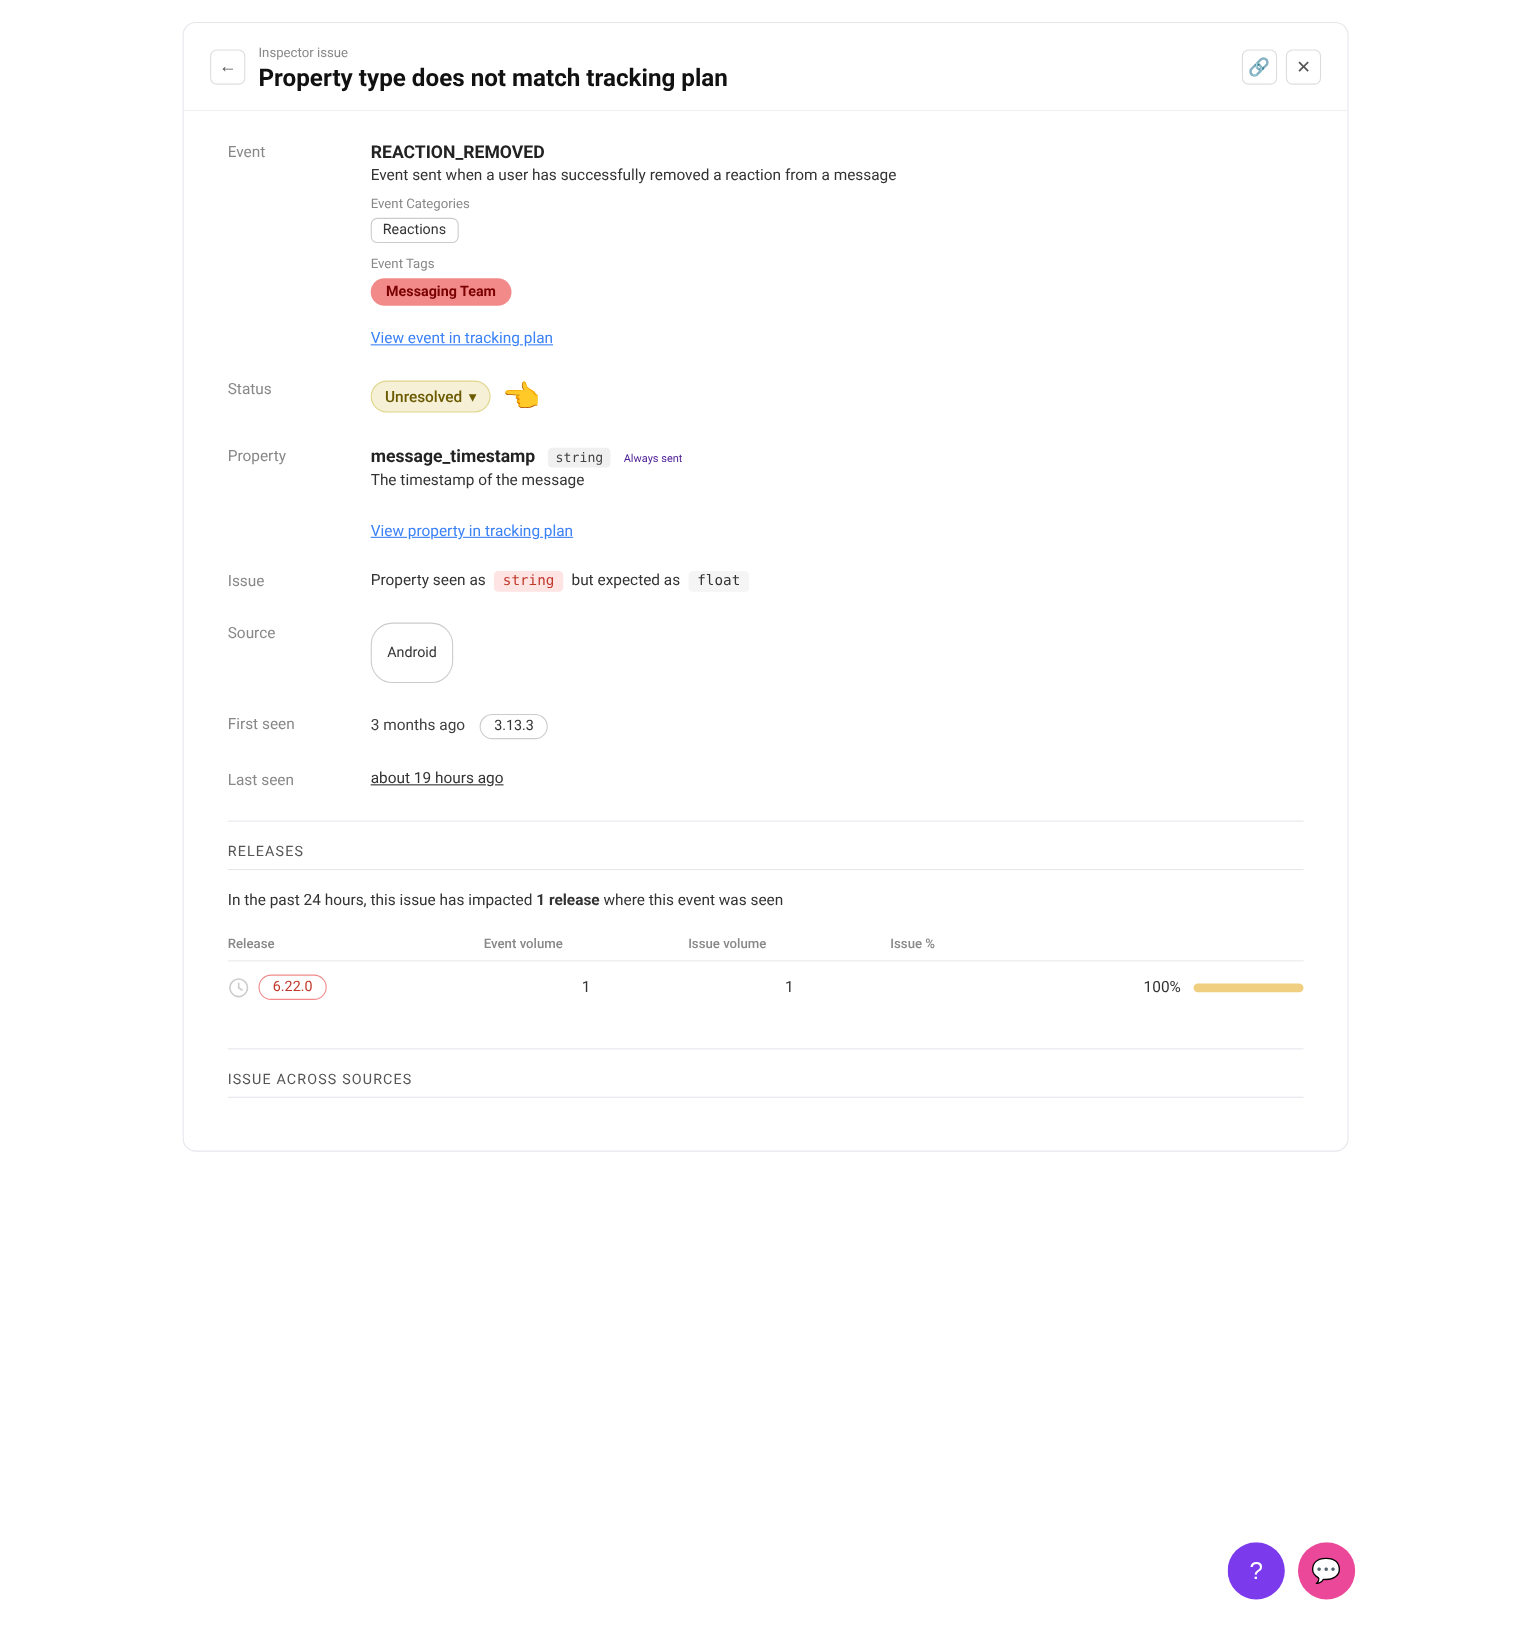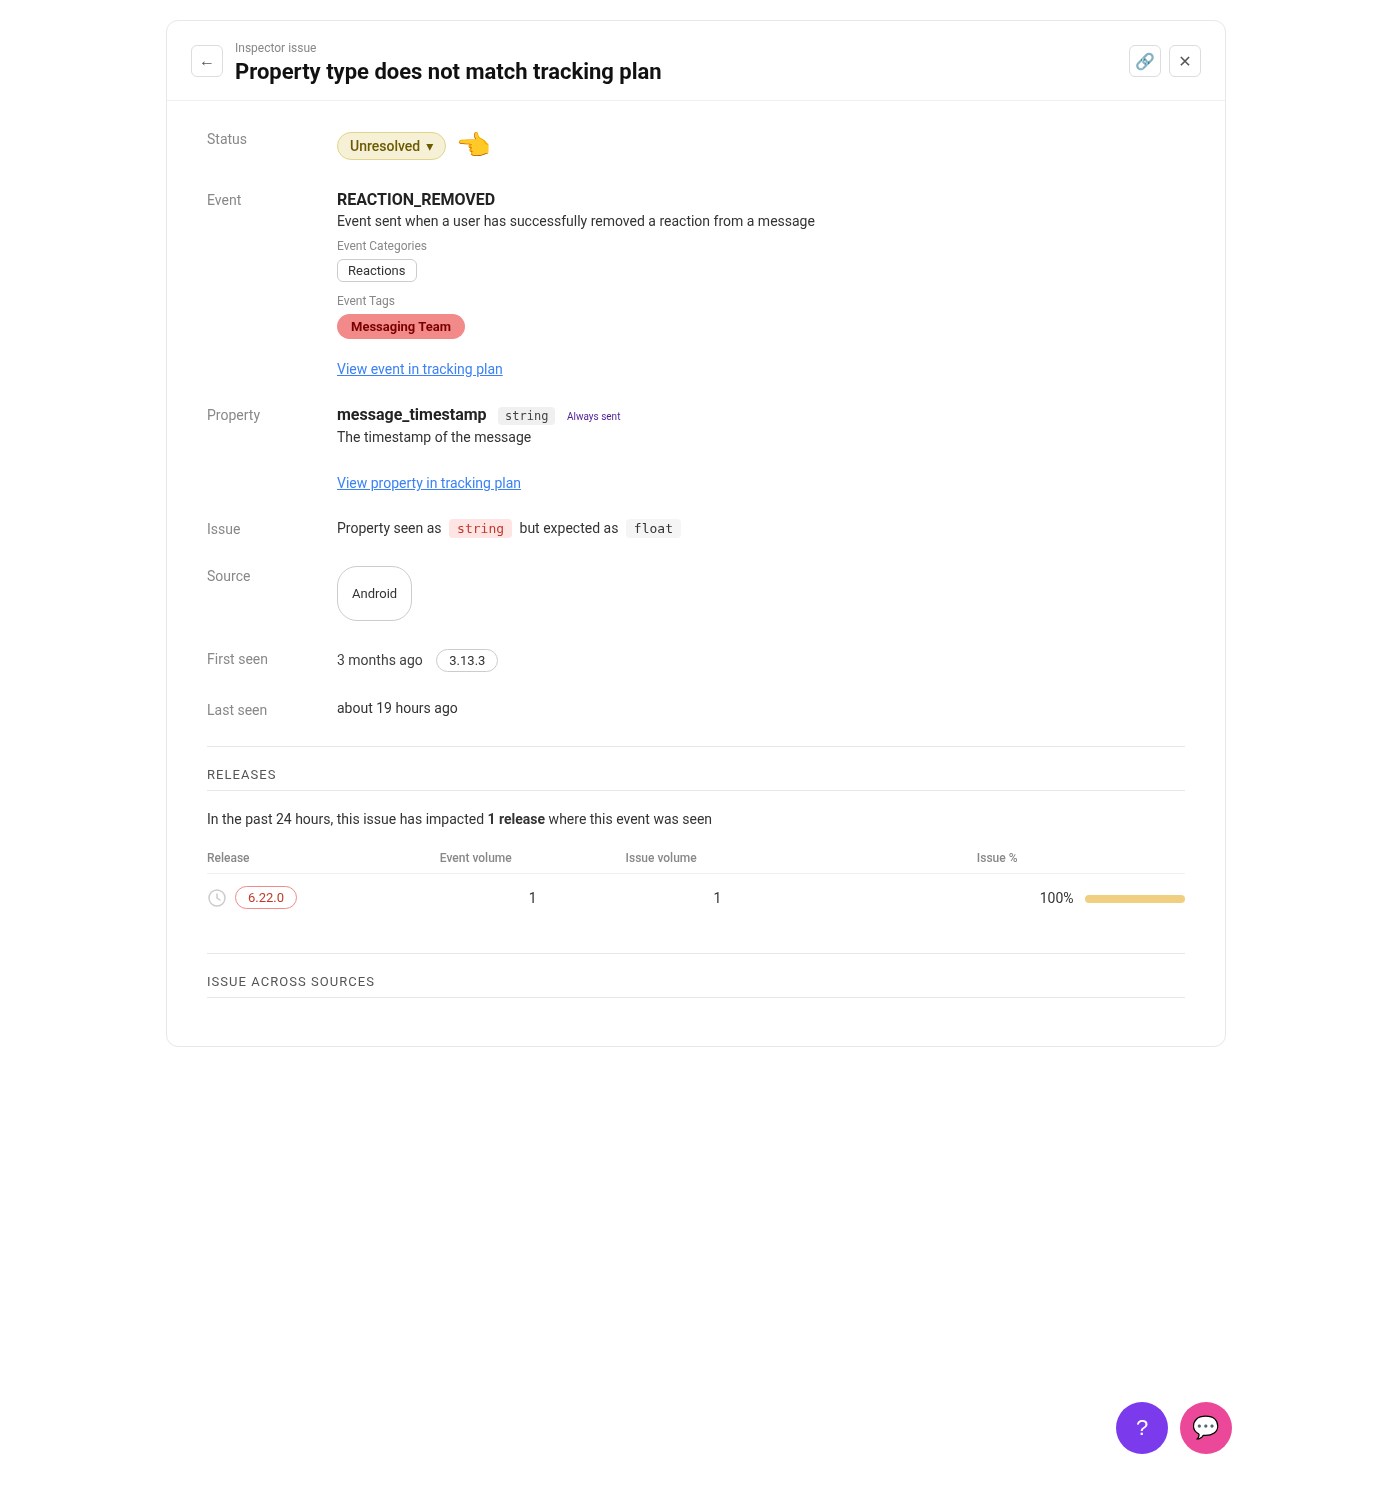--- a/index.html
+++ b/index.html
@@ -224,20 +224,21 @@
       border: 1px solid #ccc;
       border-radius: 20px;
       padding: 3px 12px;
       font-size: 13px;
       color: #333;
       margin-left: 10px;
     }
     .last-seen-text {
       font-size: 14px;
       color: #333;
+      text-decoration: underline;
     }
     .divider {
       border: none;
       border-top: 1px solid #e5e7eb;
       margin: 8px 0 20px 0;
     }
     .section-title {
       font-size: 13px;
       font-weight: 400;
       color: #555;
@@ -258,21 +259,21 @@
     }
     .releases-table th {
       font-size: 12px;
       color: #888;
       font-weight: 500;
       padding: 8px 0;
       text-align: left;
       border-bottom: 1px solid #f0f0f0;
     }
     .releases-table th.right {
-      text-align: center;
+      text-align: left;
     }
     .releases-table td {
       padding: 12px 0;
       font-size: 14px;
       color: #333;
       vertical-align: middle;
     }
     .releases-table td.center {
       text-align: center;
     }
@@ -355,46 +356,46 @@
         <div class="panel-title">Property type does not match tracking plan</div>
       </div>
     </div>
     <div class="panel-header-right">
       <button class="icon-btn">🔗</button>
       <button class="icon-btn">✕</button>
     </div>
   </div>
 
   <div class="panel-body">
-
-    <div class="field-row">
-      <div class="field-label">Status</div>
-      <div class="field-value status-row">
-        <div class="status-badge">
-          <span>Unresolved</span>
-          <span>▾</span>
-        </div>
-        <span style="font-size:28px;">👈</span>
-      </div>
-    </div>
 
     <div class="field-row">
       <div class="field-label">Event</div>
       <div class="field-value">
         <div class="event-name">REACTION_REMOVED</div>
         <div class="event-desc">Event sent when a user has successfully removed a reaction from a message</div>
         <div class="event-categories-label">Event Categories</div>
         <div style="margin-bottom:12px;">
           <span class="tag-chip">Reactions</span>
         </div>
         <div class="event-tags-label">Event Tags</div>
         <div style="margin-bottom:12px;">
           <span class="tag-chip-color">Messaging Team</span>
         </div>
         <a class="view-link">View event in tracking plan</a>
+      </div>
+    </div>
+
+    <div class="field-row">
+      <div class="field-label">Status</div>
+      <div class="field-value status-row">
+        <div class="status-badge">
+          <span>Unresolved</span>
+          <span>▾</span>
+        </div>
+        <span style="font-size:28px;">👈</span>
       </div>
     </div>
 
     <div class="field-row">
       <div class="field-label">Property</div>
       <div class="field-value">
         <div style="margin-bottom:4px;">
           <span class="property-name">message_timestamp</span>
           <span class="prop-type-badge">string</span>
           <span class="prop-sent-label">Always sent</span>

